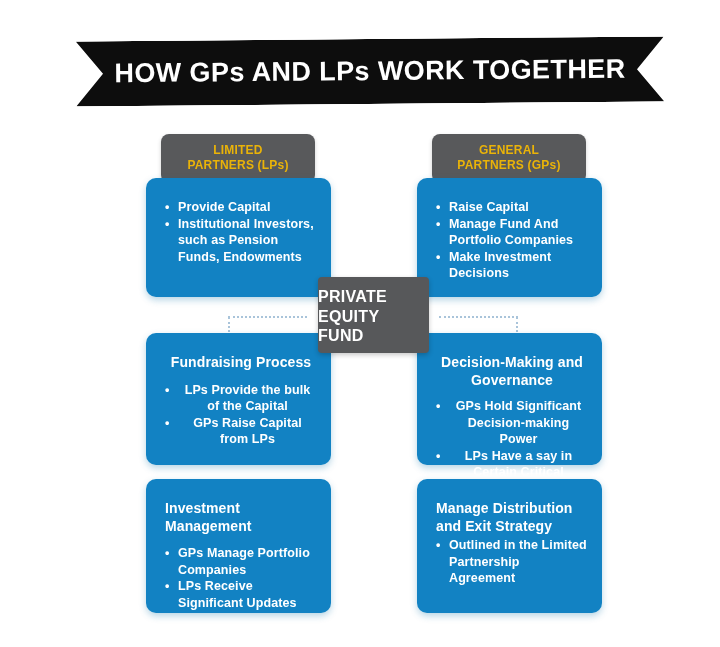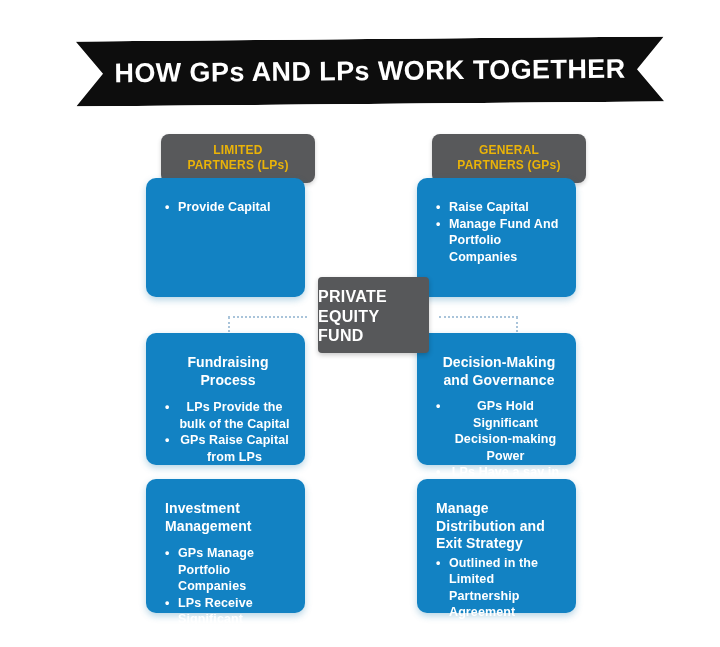--- a/index.html
+++ b/index.html
@@ -28,21 +28,21 @@
     color:#eab308; font-size:12px; font-weight:700; line-height:14.5px;
     text-align:center; padding-top:9px; box-sizing:border-box;
     white-space:pre-line; letter-spacing:0.2px;
     box-shadow:0 2px 4px rgba(0,0,0,0.18);
   }
   .hdr-l { left:161px; }
   .hdr-r { left:432px; }
 
   
   .bluebox {
-    position:absolute; width:159px; background:#1282c3; border-radius:10px;
+    position:absolute; width:185px; background:#1282c3; border-radius:10px;
     z-index:2; box-sizing:border-box; padding:21px 14px 10px 19px;
     color:#ffffff; box-shadow:0 3px 7px rgba(17,115,170,0.30);
   }
   .box-l { left:146px; }
   .box-r { left:417px; }
   .row1  { top:178px; height:119px; }
   .row2  { top:333px; height:132px;text-align:center; }
   .row3  { top:479px; height:134px; }
 
   .box-title {
@@ -86,27 +86,29 @@
 
   <div class="col-header hdr-l">LIMITED
 PARTNERS (LPs)</div>
 
   <div class="col-header hdr-r">GENERAL
 PARTNERS (GPs)</div>
 
   <div class="bluebox box-l row1">
     <ul>
       <li>Provide Capital</li>
+      <li>Institutional Investors, such as Pension Funds, Endowments</li>
     </ul>
   </div>
 
   <div class="bluebox box-r row1">
     <ul>
       <li>Raise Capital</li>
       <li>Manage Fund And Portfolio Companies</li>
+      <li>Make Investment Decisions</li>
     </ul>
   </div>
 
   <div class="conn h cl-h"></div>
   <div class="conn v cl-v"></div>
   <div class="conn h cr-h"></div>
   <div class="conn v cr-v"></div>
 
   <div class="bluebox box-l row2">
     <div class="box-title">Fundraising Process</div>

